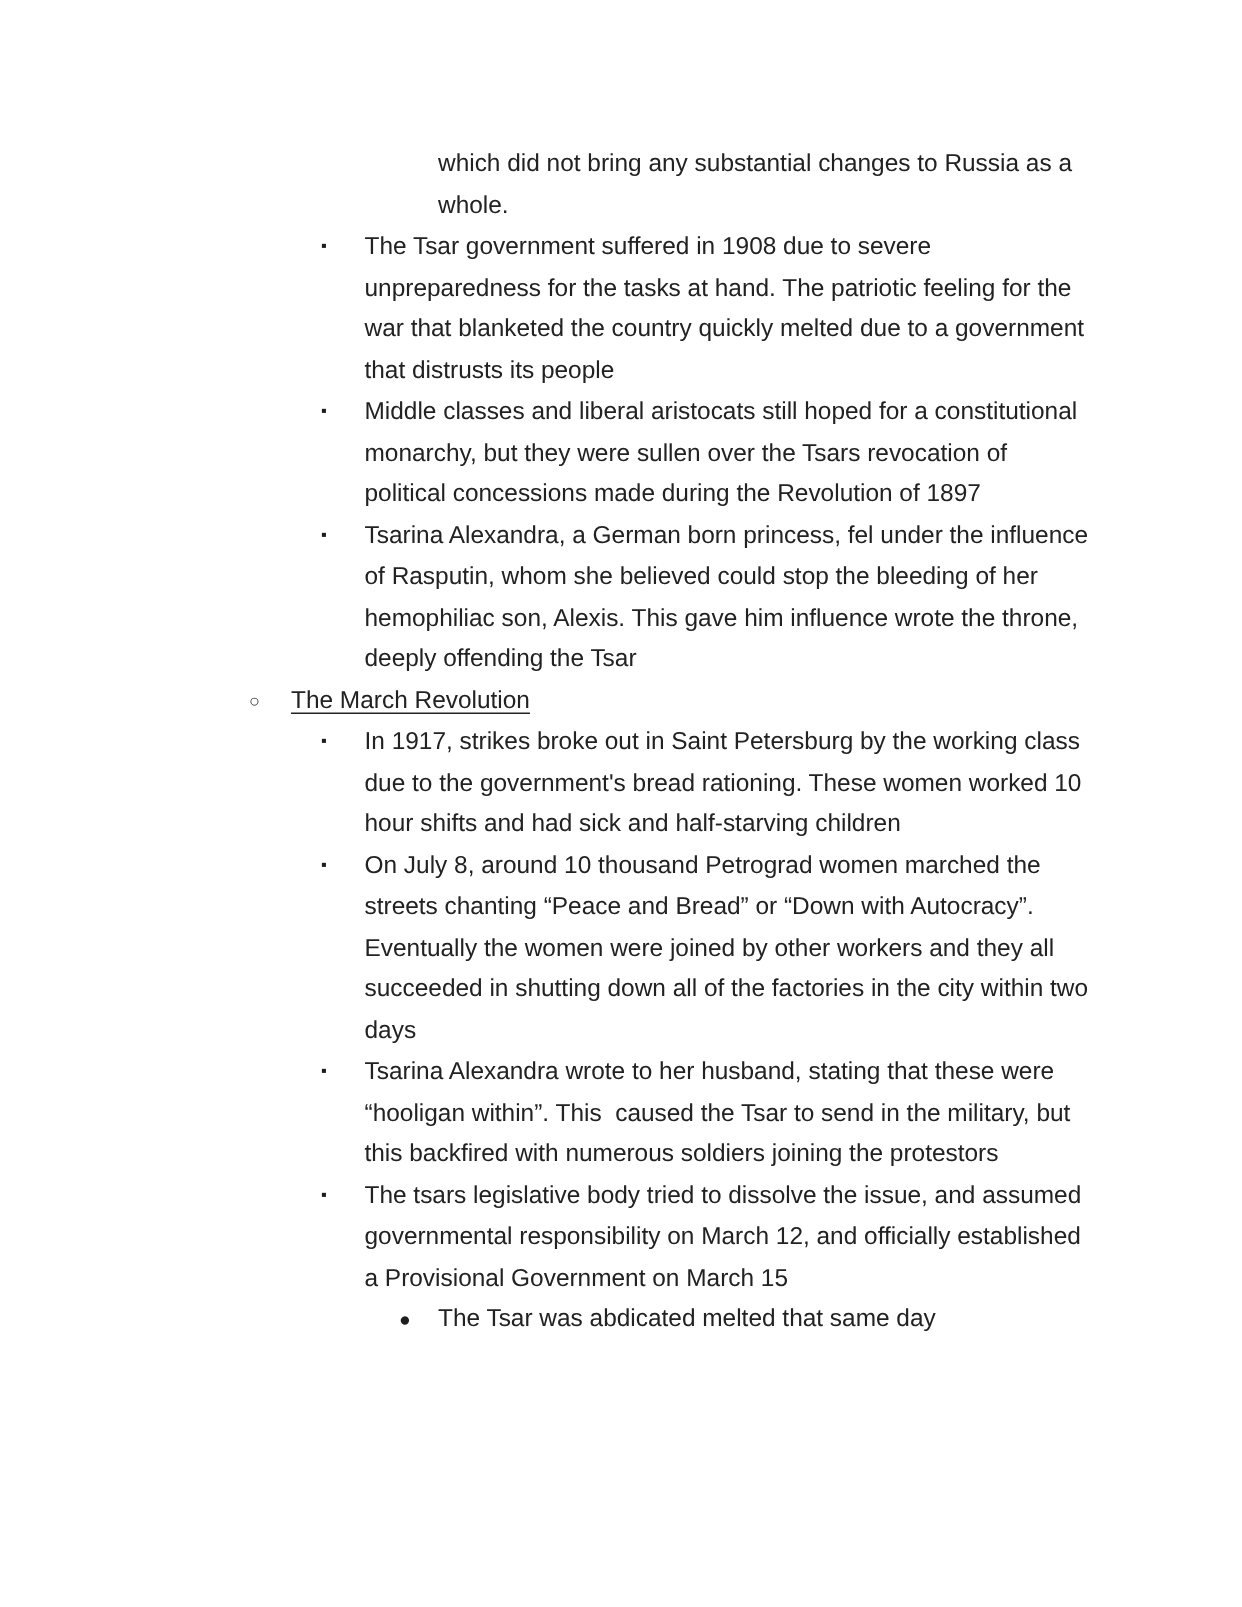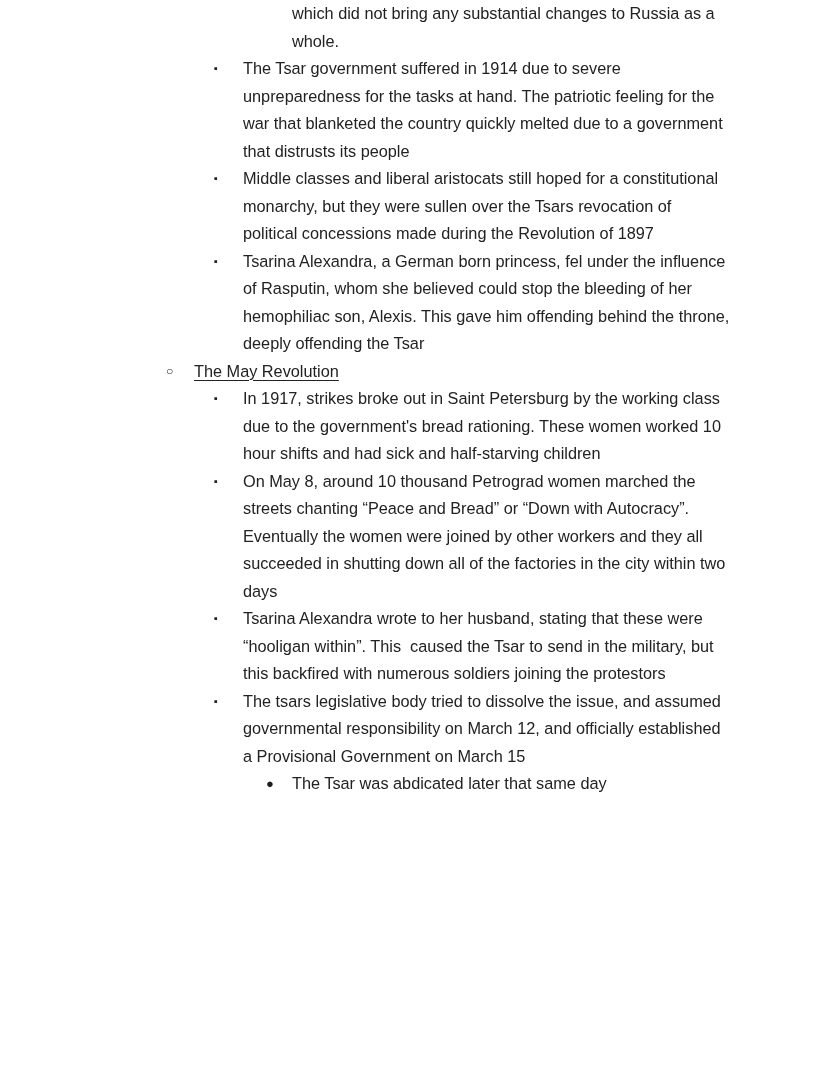--- a/index.html
+++ b/index.html
@@ -15,20 +15,21 @@
     -webkit-font-smoothing: antialiased;
     overflow: hidden;
   }
 
   .page {
     position: relative;
     width: 828px;
     height: 1071px;
     background: #ffffff;
     box-sizing: border-box;
+    padding-top: 96px;
   }
 
   .doc-body {
     font-size: 16.3px;
     line-height: 27.5px;
   }
 
   
   .item {
     position: relative;
@@ -105,48 +106,48 @@
 </head>
 <body>
 
 <div class="page">
   <div class="doc-body" id="doc-body">
       <div class="item level-cont">
         <span class="text">which did not bring any substantial changes to Russia as a whole.</span>
       </div>
       <div class="item level-square">
         <span class="marker">▪</span>
-        <span class="text">The Tsar government suffered in 1914 due to severe unpreparedness for the tasks at hand. The patriotic feeling for the war that blanketed the country quickly melted due to a government that distrusts its people</span>
+        <span class="text">The Tsar government suffered in 1908 due to severe unpreparedness for the tasks at hand. The patriotic feeling for the war that blanketed the country quickly melted due to a government that distrusts its people</span>
       </div>
       <div class="item level-square">
         <span class="marker">▪</span>
         <span class="text">Middle classes and liberal aristocats still hoped for a constitutional monarchy, but they were sullen over the Tsars revocation of political concessions made during the Revolution of 1897</span>
       </div>
       <div class="item level-square">
         <span class="marker">▪</span>
-        <span class="text">Tsarina Alexandra, a German born princess, fel under the influence of Rasputin, whom she believed could stop the bleeding of her hemophiliac son, Alexis. This gave him offending behind the throne, deeply offending the Tsar</span>
+        <span class="text">Tsarina Alexandra, a German born princess, fel under the influence of Rasputin, whom she believed could stop the bleeding of her hemophiliac son, Alexis. This gave him influence wrote the throne, deeply offending the Tsar</span>
       </div>
       <div class="item level-circle">
         <span class="marker">○</span>
-        <span class="text heading-underline">The May Revolution</span>
+        <span class="text heading-underline">The March Revolution</span>
       </div>
       <div class="item level-square">
         <span class="marker">▪</span>
         <span class="text">In 1917, strikes broke out in Saint Petersburg by the working class due to the government's bread rationing. These women worked 10 hour shifts and had sick and half-starving children</span>
       </div>
       <div class="item level-square">
         <span class="marker">▪</span>
-        <span class="text">On May 8, around 10 thousand Petrograd women marched the streets chanting “Peace and Bread” or “Down with Autocracy”. Eventually the women were joined by other workers and they all succeeded in shutting down all of the factories in the city within two days</span>
+        <span class="text">On July 8, around 10 thousand Petrograd women marched the streets chanting “Peace and Bread” or “Down with Autocracy”. Eventually the women were joined by other workers and they all succeeded in shutting down all of the factories in the city within two days</span>
       </div>
       <div class="item level-square">
         <span class="marker">▪</span>
         <span class="text">Tsarina Alexandra wrote to her husband, stating that these were “hooligan within”. This  caused the Tsar to send in the military, but this backfired with numerous soldiers joining the protestors</span>
       </div>
       <div class="item level-square">
         <span class="marker">▪</span>
         <span class="text">The tsars legislative body tried to dissolve the issue, and assumed governmental responsibility on March 12, and officially established a Provisional Government on March 15</span>
       </div>
       <div class="item level-dot">
         <span class="marker">●</span>
-        <span class="text">The Tsar was abdicated later that same day</span>
+        <span class="text">The Tsar was abdicated melted that same day</span>
       </div>
     </div>
 </div>
 
 </body></html>

